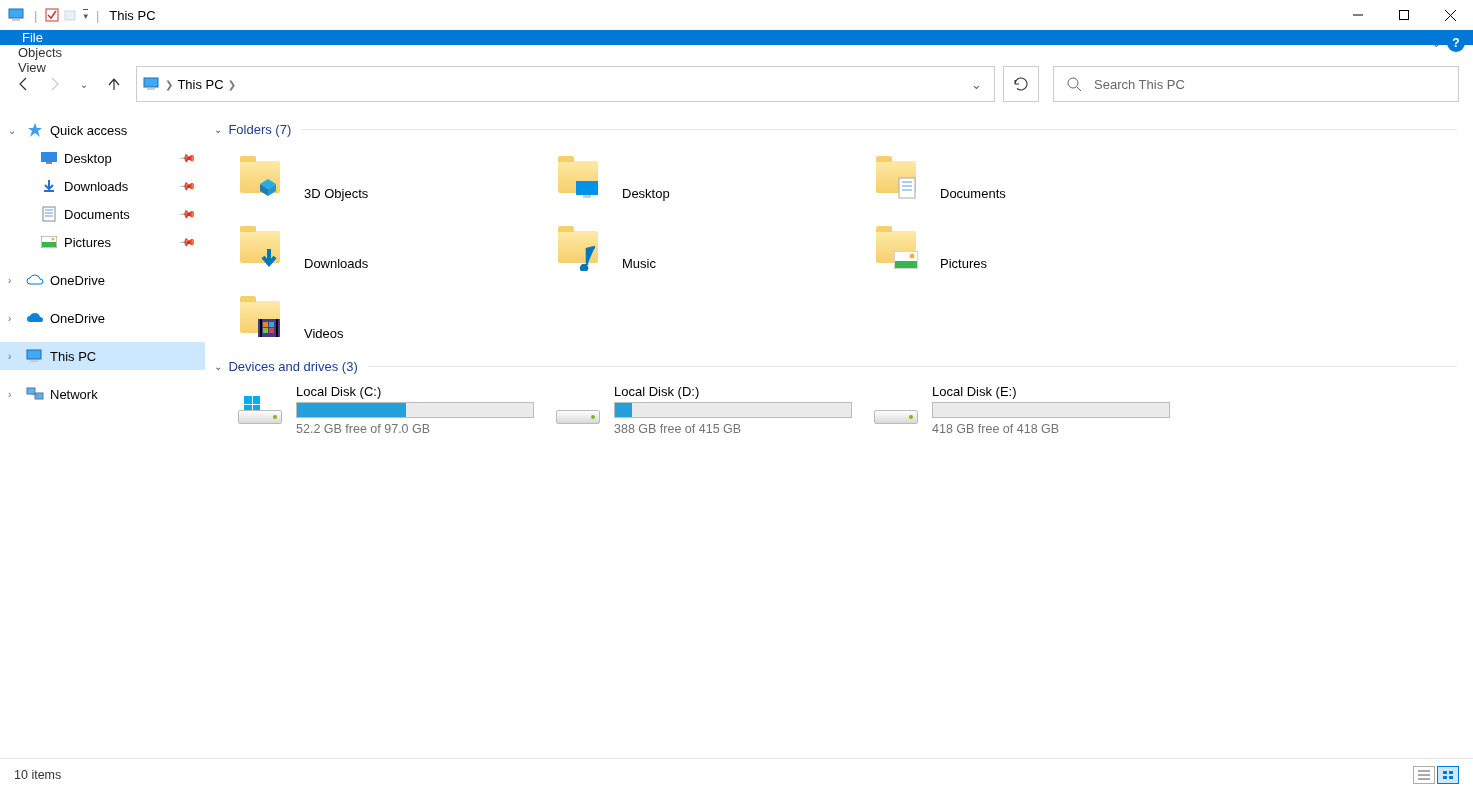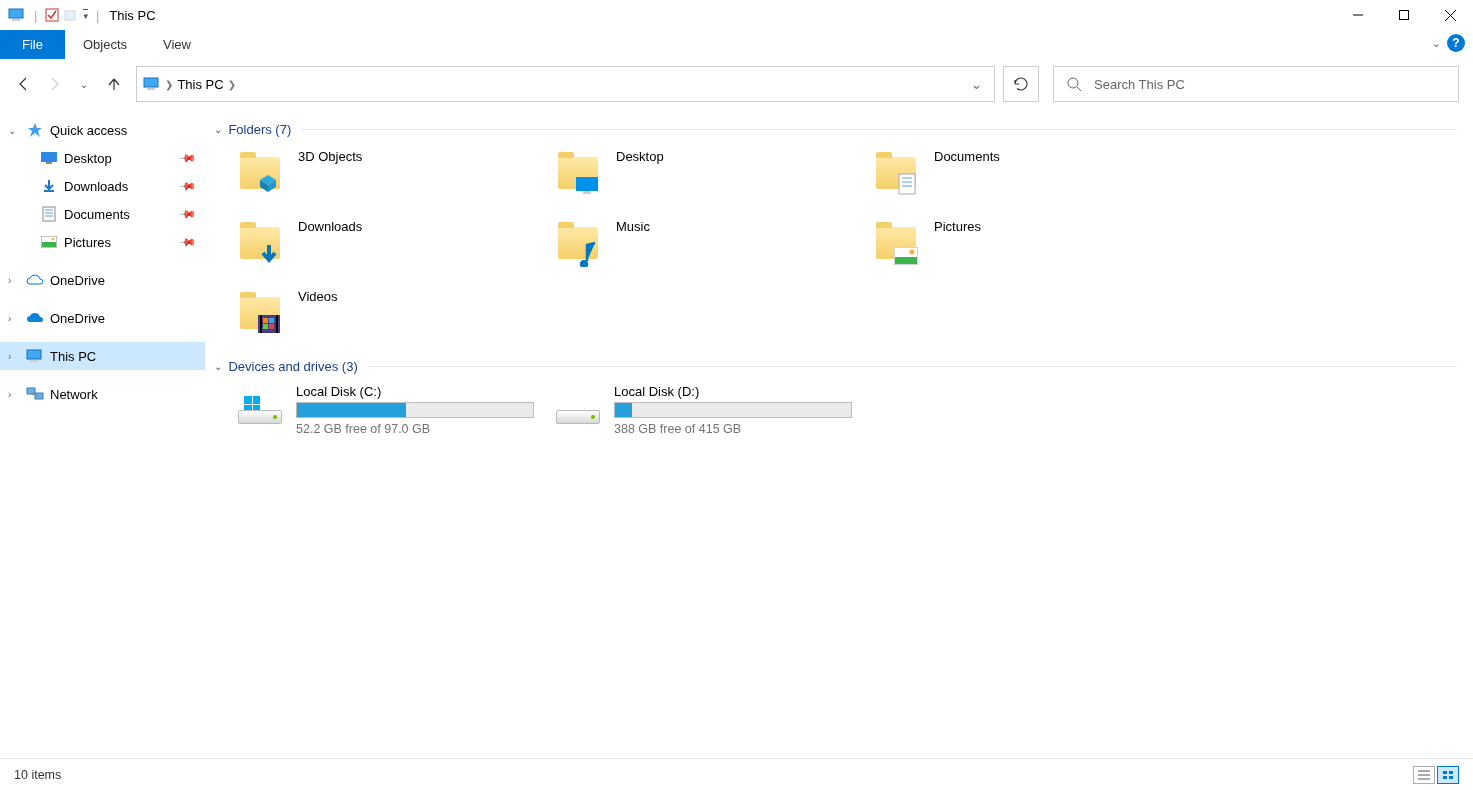--- a/index.html
+++ b/index.html
@@ -7,21 +7,21 @@
   
   
   .titlebar { height: 30px; display: flex; align-items: center; padding-left: 8px; position: relative; }
   .titlebar-icons { display: flex; align-items: center; gap: 4px; }
   .titlebar-sep { color: #aaa; margin: 0 4px; }
   .title-text { margin-left: 6px; }
   .window-controls { position: absolute; right: 0; top: 0; display: flex; }
   .win-ctrl { width: 46px; height: 30px; display: flex; align-items: center; justify-content: center; }
   
   
-  .ribbon { height: 30px; display: flex; align-items: stretch; border-bottom: 1px solid #fff; position: relative; }
+  .ribbon { height: 30px; display: flex; align-items: stretch; border-bottom: 1px solid #fff; position: relative; flex-direction: column; }
   .ribbon-tab { padding: 0 18px; display: flex; align-items: center; font-size: 13px; color: #333; }
   .ribbon-tab.file { background: #0078d7; color: #fff; padding: 0 22px; }
   .ribbon-right { position: absolute; right: 8px; top: 4px; display: flex; align-items: center; gap: 6px; }
   .help-icon { width: 18px; height: 18px; border-radius: 50%; background: #0078d7; color: #fff; display: flex; align-items: center; justify-content: center; font-size: 12px; font-weight: bold; }
   
   
   .navbar { height: 48px; display: flex; align-items: center; padding: 6px 14px; gap: 8px; }
   .nav-arrows { display: flex; align-items: center; gap: 10px; }
   .nav-btn { width: 20px; height: 20px; display: flex; align-items: center; justify-content: center; color: #555; }
   .nav-btn.disabled { color: #ccc; }
@@ -40,21 +40,21 @@
   .tree-caret { width: 12px; color: #666; font-size: 10px; }
   .tree-icon { width: 18px; display: flex; align-items: center; justify-content: center; }
   .pin-icon { margin-left: auto; margin-right: 10px; color: #888; font-size: 11px; transform: rotate(45deg); }
   .tree-spacer { height: 10px; }
   
   .content { flex: 1; padding: 8px 16px 0 8px; overflow-y: auto; }
   .group-header { display: flex; align-items: center; color: #1a3e8c; font-size: 13px; margin: 6px 0 4px 0; }
   .group-caret { font-size: 10px; margin-right: 6px; color: #555; }
   .group-line { flex: 1; height: 1px; background: #e8e8e8; margin-left: 10px; }
   .folder-grid { display: grid; grid-template-columns: repeat(3, 318px); row-gap: 18px; padding: 8px 0 12px 22px; }
-  .folder-item { display: flex; align-items: flex-start; gap: 14px; height: 52px; }
+  .folder-item { display: flex; align-items: flex-end; gap: 20px; height: 52px; }
   .folder-icon { width: 48px; height: 48px; display: flex; align-items: center; justify-content: center; position: relative; }
   .folder-shape { width: 40px; height: 32px; background: linear-gradient(#ffe9a6,#f5cf6a); border-radius: 2px; position: relative; }
   .folder-shape::before { content:""; position:absolute; top:-5px; left:0; width:16px; height:6px; background:#f5cf6a; border-radius:2px 2px 0 0; }
   
   .drives-grid { display: grid; grid-template-columns: repeat(3, 318px); padding: 6px 0 0 22px; column-gap: 0; }
   .drive-item { display: flex; gap: 12px; }
   .drive-icon { width: 50px; height: 40px; display:flex; align-items:flex-end; justify-content:center; }
   .drive-shape { width:44px; height:14px; background: linear-gradient(#fefefe,#d8d8d8); border:1px solid #bbb; border-radius:2px; position:relative;}
   .drive-shape::after{content:"";position:absolute;right:4px;top:4px;width:4px;height:4px;background:#7fba00;border-radius:50%;}
   .win-logo { position:absolute; top:-14px; left:6px; width:16px;height:16px; display:grid; grid-template-columns:1fr 1fr; grid-template-rows:1fr 1fr; gap:1px;}
@@ -394,20 +394,32 @@
             <div class="drive-shape"></div>
           </div>
         <div class="drive-info">
           <div class="drive-name">Local Disk (D:)</div>
           <div class="drive-bar">
               <div class="drive-fill" style="width: 7%;"></div>
             </div>
           <div class="drive-free">388 GB free of 415 GB</div>
         </div>
       </div>
+      <div class="drive-item">
+        <div class="drive-icon">
+            <div class="drive-shape"></div>
+          </div>
+        <div class="drive-info">
+          <div class="drive-name">Local Disk (E:)</div>
+          <div class="drive-bar">
+              <div class="drive-fill" style="width: 0%;"></div>
+            </div>
+          <div class="drive-free">418 GB free of 418 GB</div>
+        </div>
+      </div>
     </div>
   </div>
 </div>
 
 <div class="statusbar">
   <span>10 items</span>
   <div class="view-toggles">
     <div class="view-btn">
         <svg width="12" height="10">
           <line x1="0" y1="1" x2="12" y2="1" stroke="#555"></line>

